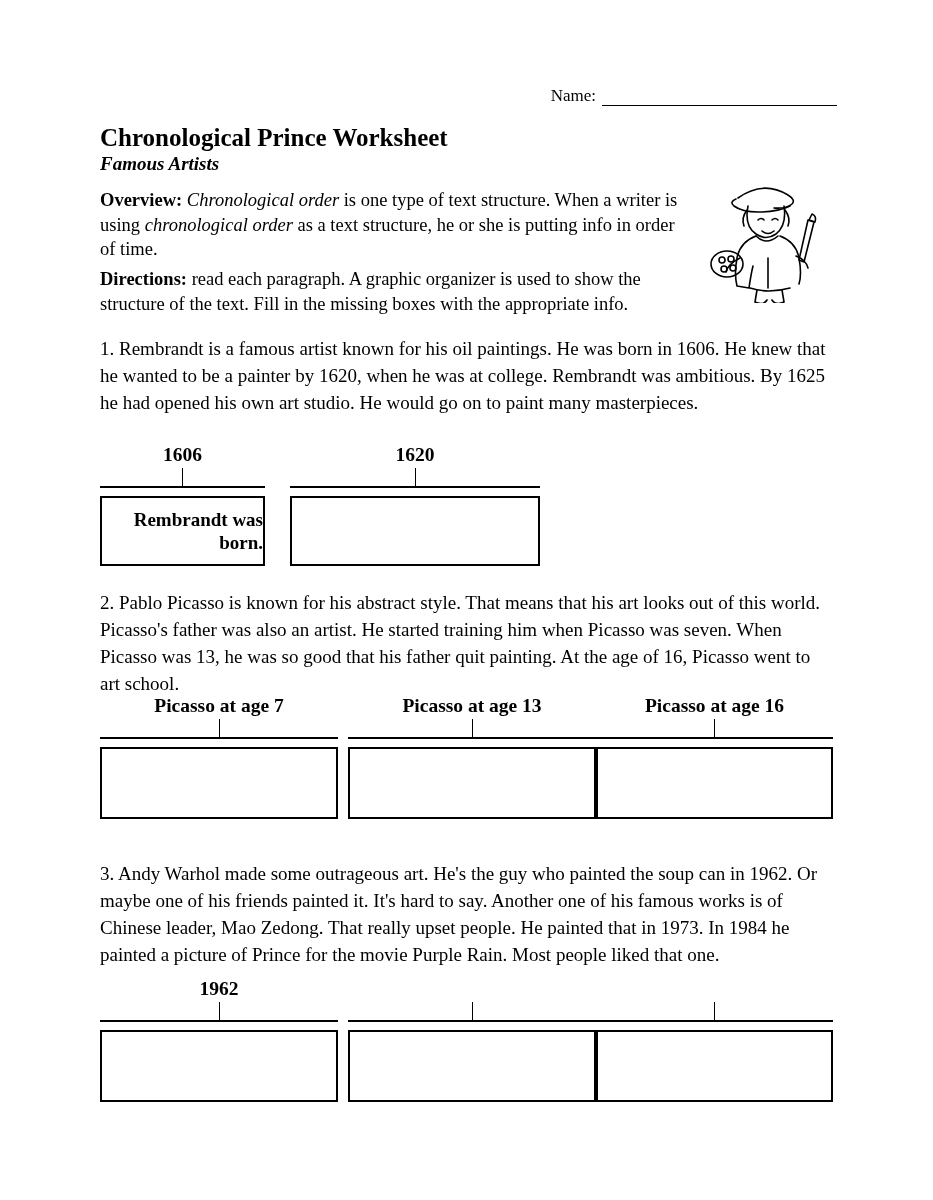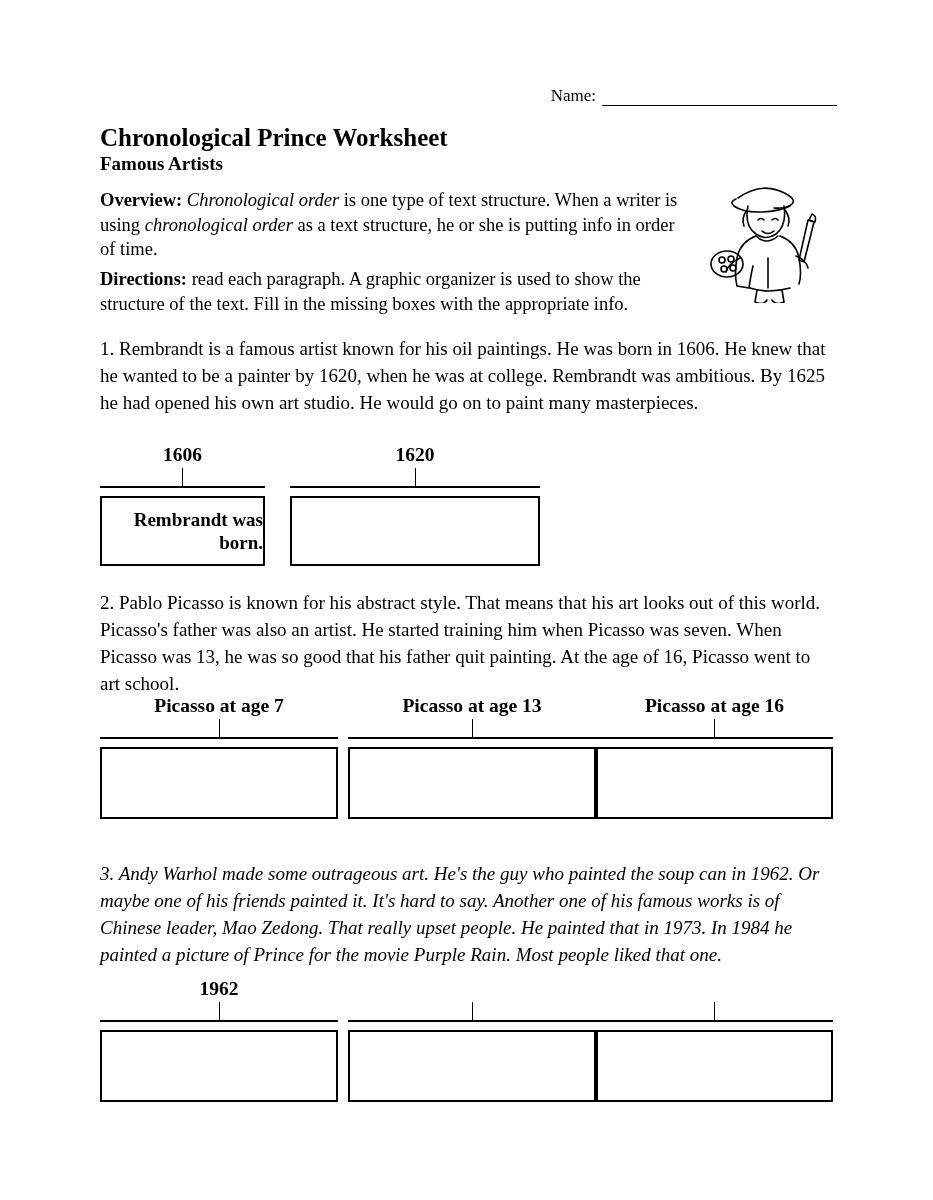--- a/index.html
+++ b/index.html
@@ -45,20 +45,21 @@
     left: 100px;
     font-size: 25px;
     font-weight: bold;
   }
   .subtitle {
     position: absolute;
     top: 153px;
     left: 100px;
     font-size: 19px;
     font-weight: bold;
+    font-style: italic;
   }
   
   .overview {
     position: absolute;
     top: 188px;
     left: 100px;
     width: 592px;
     font-size: 18.5px;
     line-height: 1.33;
   }
@@ -85,21 +86,21 @@
   
   .para {
     position: absolute;
     left: 100px;
     width: 733px;
     font-size: 19px;
     line-height: 1.42;
   }
   #para1 { top: 336px; }
   #para2 { top: 590px; }
-  #para3 { top: 861px; font-style: italic; }
+  #para3 { top: 861px; }
 
   
   .organizer {
     position: absolute;
     left: 100px;
     width: 733px;
     height: 125px;
   }
   #org1 { top: 444px; }
   #org2 { top: 695px; }

